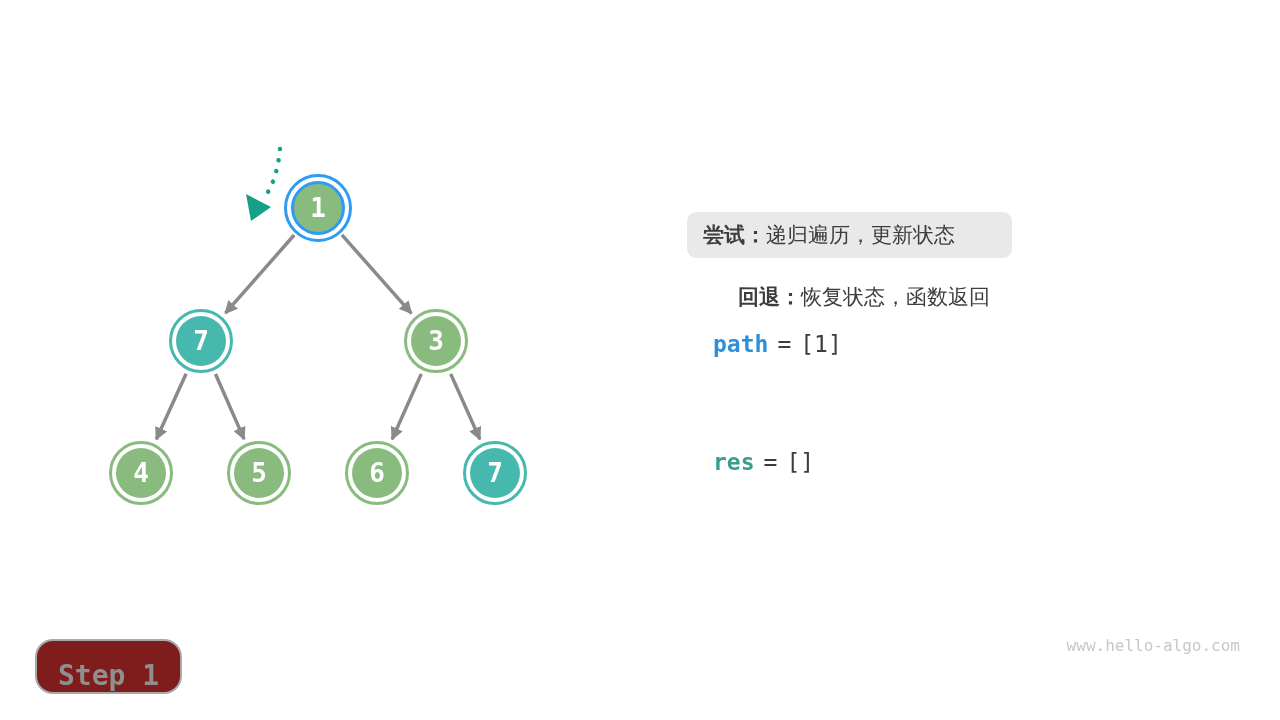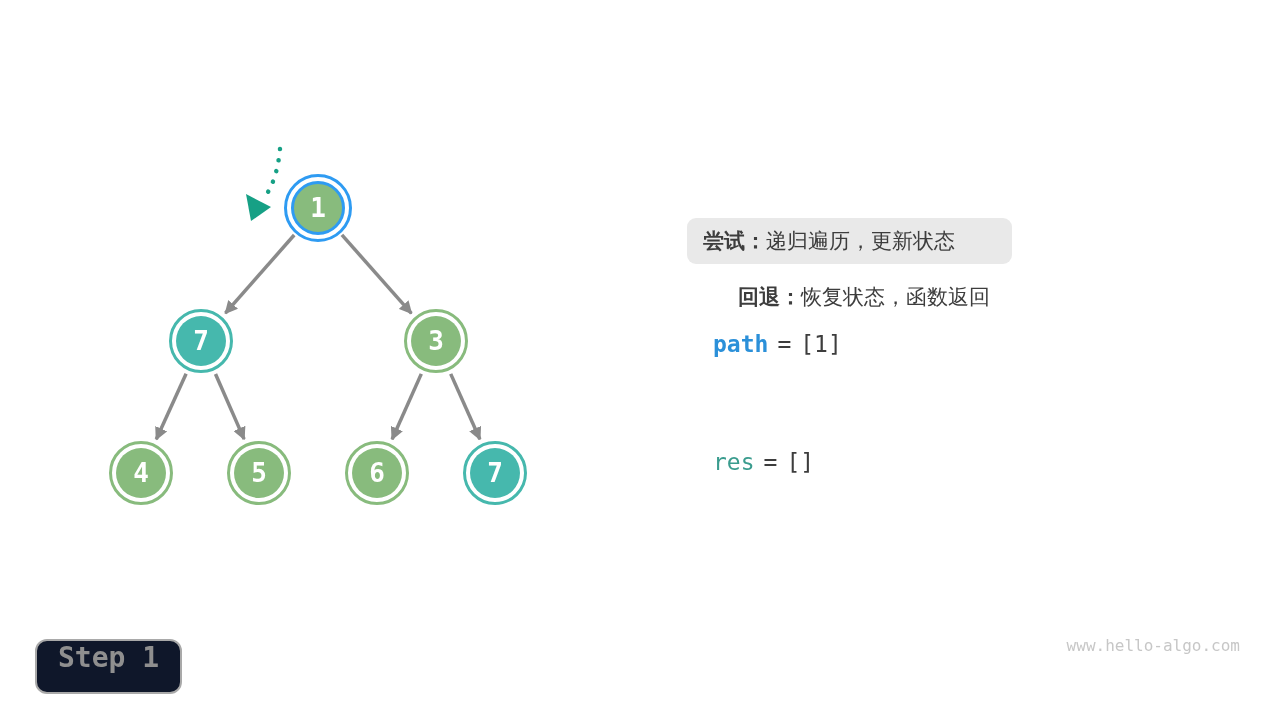--- a/index.html
+++ b/index.html
@@ -63,21 +63,21 @@
   
   .cn-line {
     position: absolute;
     color: var(--text-dark);
     font-size: 21px;
     white-space: nowrap;
   }
   .cn-label { font-weight: bold; }
   .try-box {
     position: absolute;
-    left: 687px; top: 218px;
+    left: 687px; top: 212px;
     width: 325px; height: 46px;
     background: #e9e9e9;
     border-radius: 9px;
     box-sizing: border-box;
     display: flex; align-items: center;
     padding: 0 16px;
   }
   .try-box .cn-inner { color: var(--text-dark); font-size: 21px; white-space: nowrap; }
   .backtrack-line { left: 738px; top: 283px; }
 
@@ -85,33 +85,33 @@
     position: absolute;
     left: 713px;
     font-family: "DejaVu Sans Mono", monospace;
     font-size: 23px;
     color: var(--text-dark);
     white-space: nowrap;
   }
   .path-line { top: 331px; }
   .res-line  { top: 449px; }
   .var-path { color: var(--path-blue); font-weight: bold; }
-  .var-res  { color: var(--res-teal);  font-weight: normal; }
+  .var-res  { color: var(--res-teal);  font-weight: bold; }
   .code-op { margin: 0 9px; }
 
   
   .step-badge {
     position: absolute;
     left: 35px; top: 639px;
     width: 147px; height: 55px;
     box-sizing: border-box;
-    background: #0f172a;
+    background: #7f1d1d;
     border: 2px solid #a9a9a9;
-    border-radius: 12px;
-    display: flex; align-items: flex-start; justify-content: center;
+    border-radius: 18px;
+    display: flex; align-items: flex-end; justify-content: center;
     font-family: "DejaVu Sans Mono", monospace;
     font-weight: bold;
     font-size: 28px;
     color: #8f8f8f;
   }
 
   
   .watermark {
     position: absolute;
     right: 40px; top: 636px;

